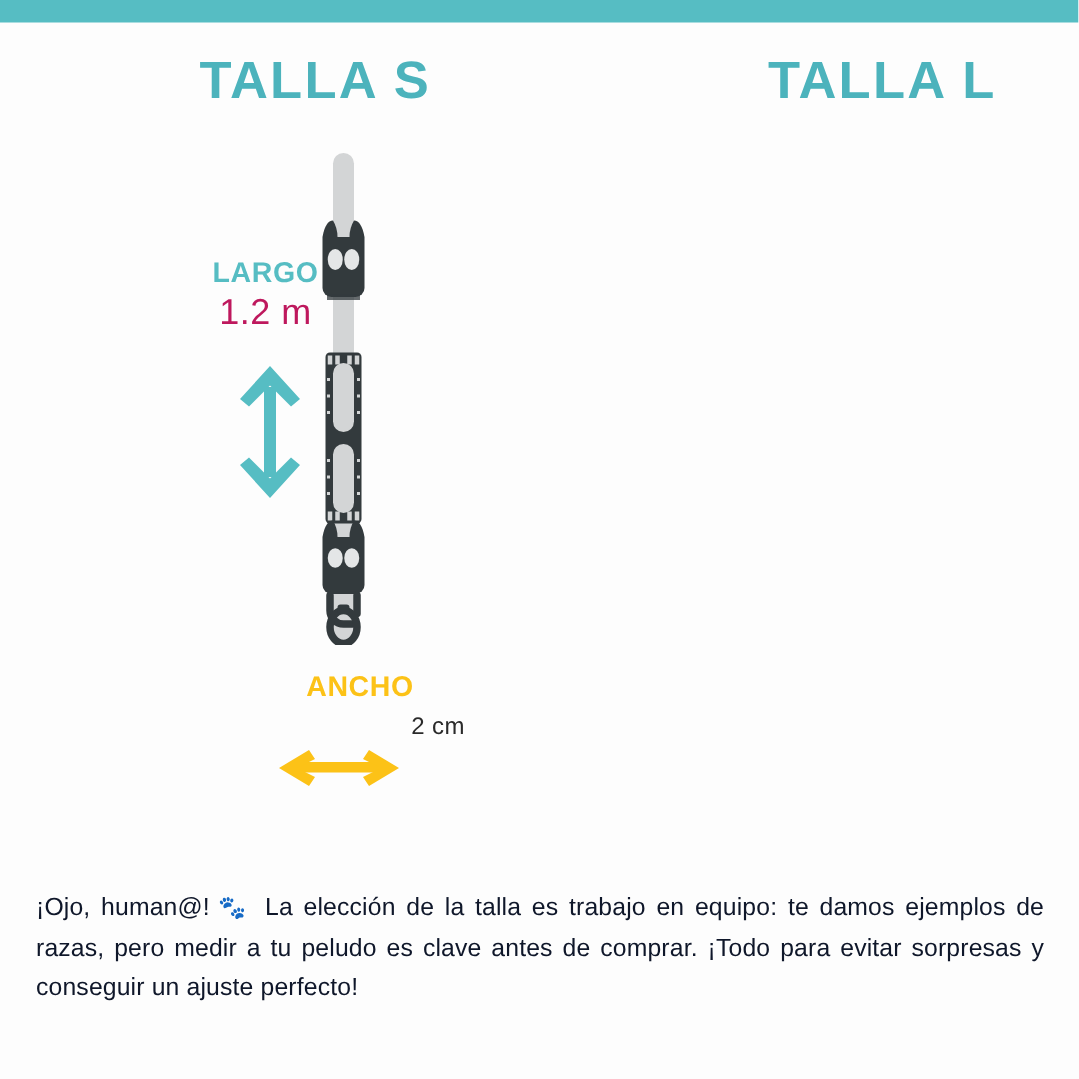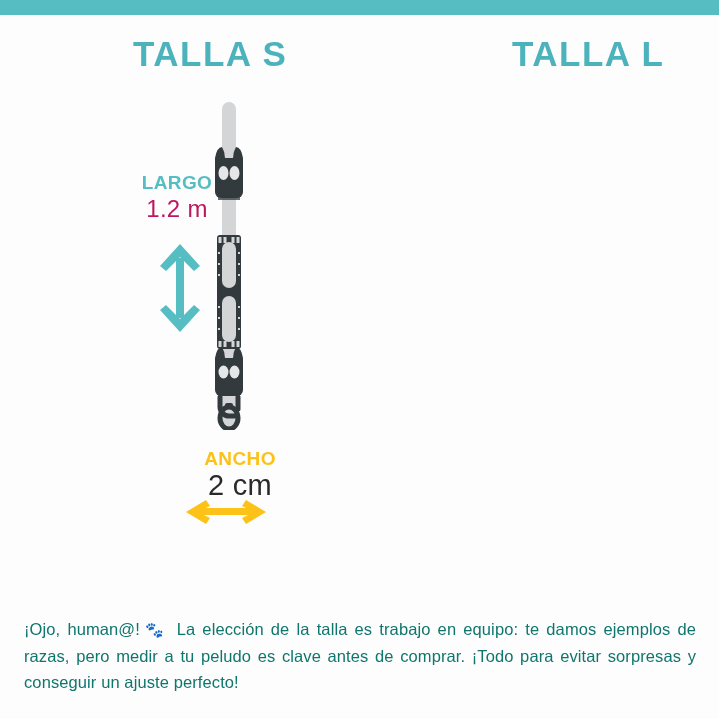--- a/index.html
+++ b/index.html
@@ -107,42 +107,43 @@
     font-family: "Liberation Sans", sans-serif;
     font-weight: bold;
     font-size: 19px;
     color: #FCC217;
     letter-spacing: 0.4px;
     line-height: 22px;
   }
   .value-ancho {
     font-family: "Liberation Sans", sans-serif;
     font-weight: normal;
-    font-size: 29px;
+    font-size: 16px;
     color: #2A2A2A;
     line-height: 30px;
     letter-spacing: 0.3px;
+    text-align: right;
   }
 
   
   .arrow-h {
     position: absolute;
   }
   .arrow-h-left  { left: 186px; top: 496px; }
 
   
   .footer-note {
     position: absolute;
     left: 24px;
-    top: 616px;
+    top: 592px;
     width: 672px;
     font-family: "Liberation Sans", sans-serif;
     font-size: 16.5px;
     line-height: 26px;
-    color: #0f766e;
+    color: #0f172a;
     text-align: justify;
     letter-spacing: 0.1px;
   }
   .footer-note .paw {
     font-size: 15px;
     padding: 0 3px;
   }
 </style>
 </head>
 <body>

